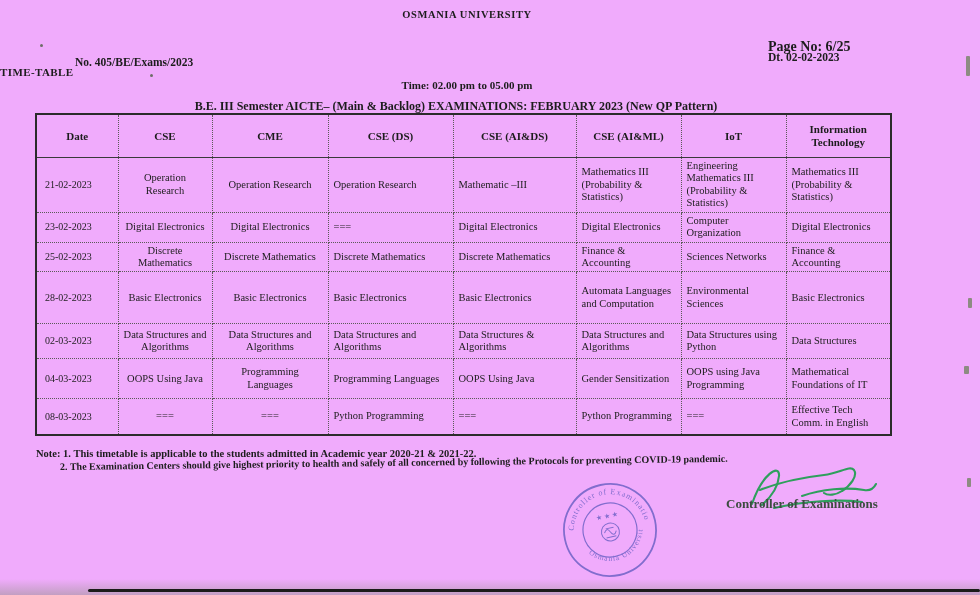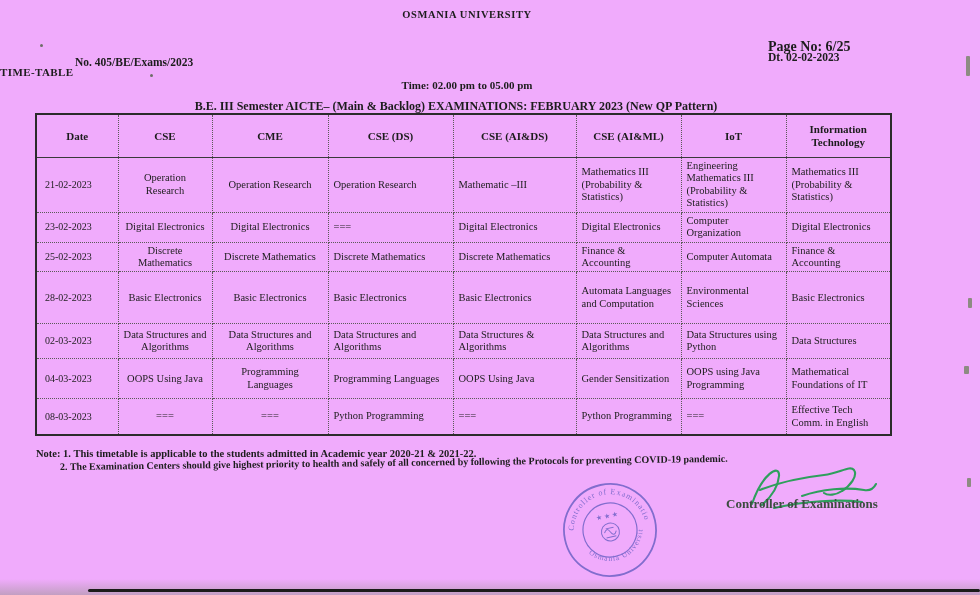--- a/index.html
+++ b/index.html
@@ -105,21 +105,21 @@
             <td class="c-left">Computer Organization</td>
             <td class="c-left">Digital Electronics</td>
           </tr>
           <tr style="height: 28px;">
             <td class="c-date">25-02-2023</td>
             <td class="c-center">Discrete Mathematics</td>
             <td class="c-center">Discrete Mathematics</td>
             <td class="c-left">Discrete Mathematics</td>
             <td class="c-left">Discrete Mathematics</td>
             <td class="c-left">Finance &amp; Accounting</td>
-            <td class="c-left">Computer Automata</td>
+            <td class="c-left">Sciences Networks</td>
             <td class="c-left">Finance &amp; Accounting</td>
           </tr>
           <tr style="height: 52px;">
             <td class="c-date">28-02-2023</td>
             <td class="c-center">Basic Electronics</td>
             <td class="c-center">Basic Electronics</td>
             <td class="c-left">Basic Electronics</td>
             <td class="c-left">Basic Electronics</td>
             <td class="c-left">Automata Languages and Computation</td>
             <td class="c-left">Environmental Sciences</td>

